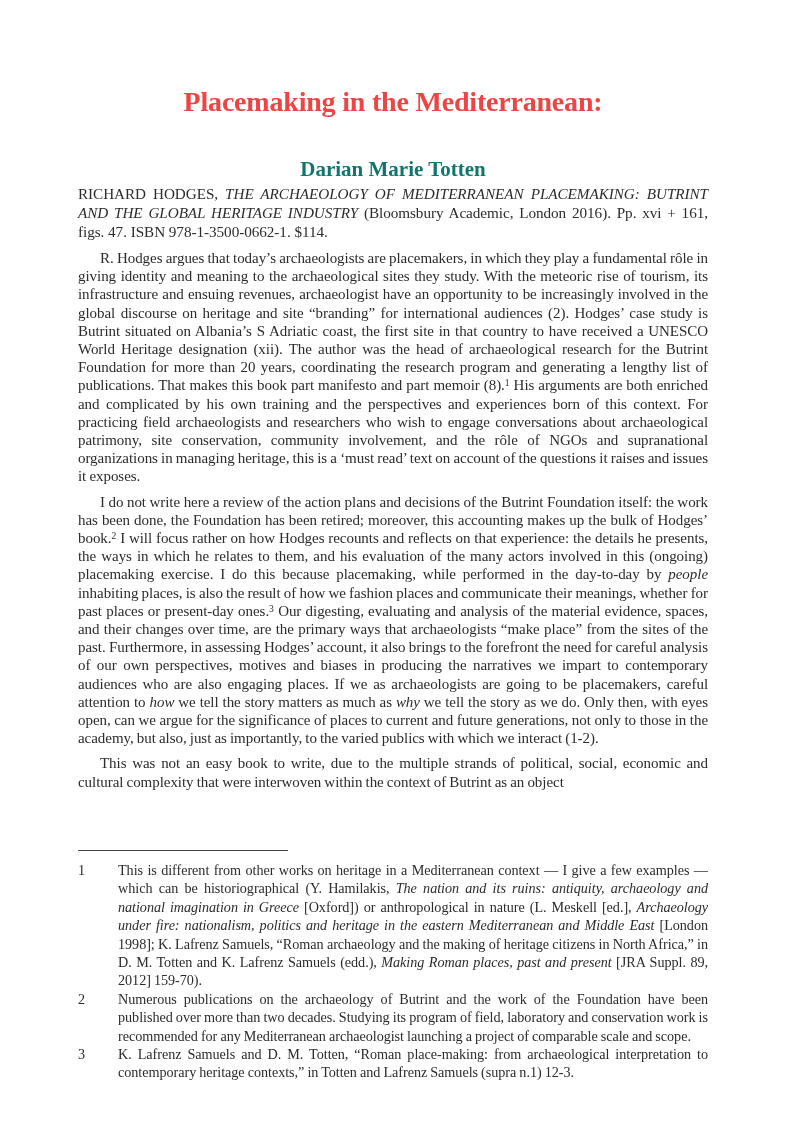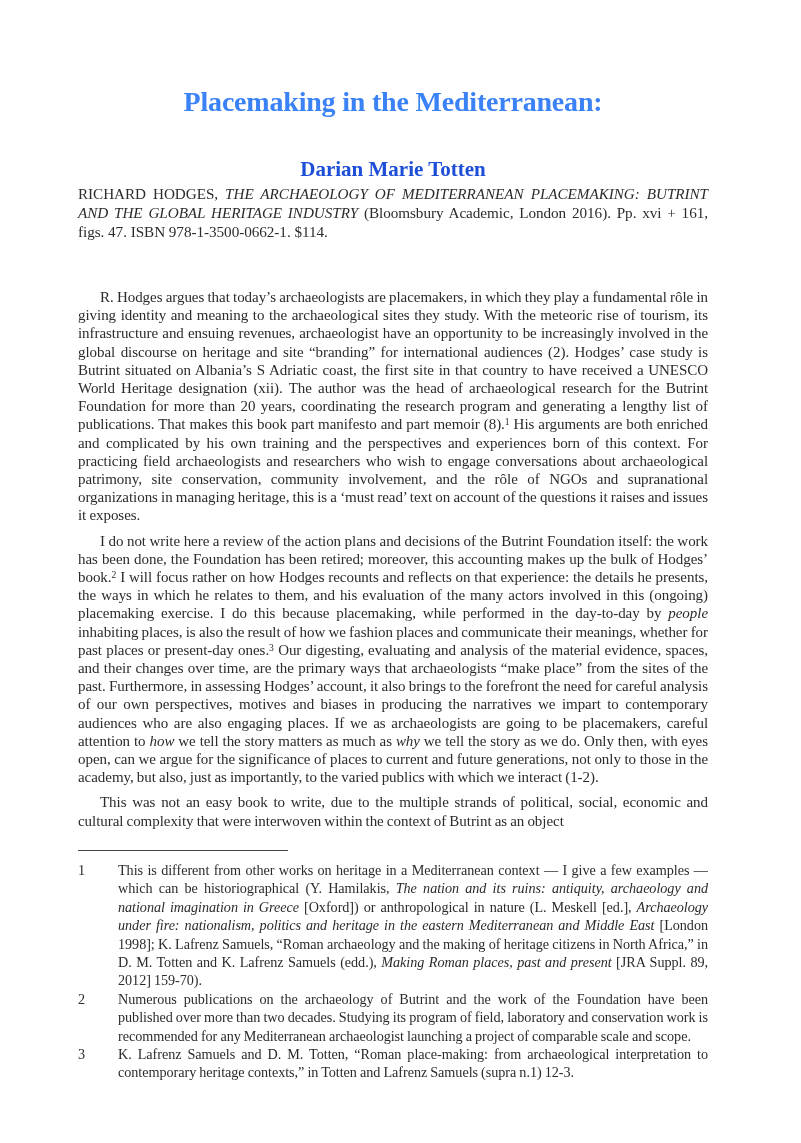--- a/index.html
+++ b/index.html
@@ -16,40 +16,40 @@
     width: 801px; height: 1143px;
     background: #ffffff;
   }
   .content {
     position: absolute; left: 78px; top: 0; width: 630px; height: 1143px;
   }
   .title {
     position: absolute; top: 86px; left: 0; width: 100%;
     text-align: center;
     font-size: 28px; line-height: 32.5px; font-weight: bold;
-    color: #3b82f6;
+    color: #ef4444;
     letter-spacing: -0.2px;
   }
   .title span { display: block; }
   .author {
     position: absolute; top: 157px; left: 0; width: 100%;
     text-align: center;
     font-size: 21px; font-weight: bold;
-    color: #1d4ed8;
+    color: #0f766e;
   }
   .citation {
     position: absolute; top: 184px; left: 0; width: 100%;
     font-size: 15.2px; line-height: 19px;
     text-align: justify;
     letter-spacing: -0.05px;
   }
   .citation em { font-style: italic; }
   .body-text {
     position: absolute; top: 249px; left: 0; width: 100%;
-    max-height: 600px; overflow: hidden; margin-top: 39px;
+    max-height: 600px; overflow: hidden;
   }
   .para {
     font-size: 15px; line-height: 18.2px;
     text-align: justify;
     text-indent: 22px;
     word-spacing: -0.55px;
     letter-spacing: -0.05px;
   }
   .para + .para { margin-top: 7px; }
   .para em, .fn-text em { font-style: italic; }

